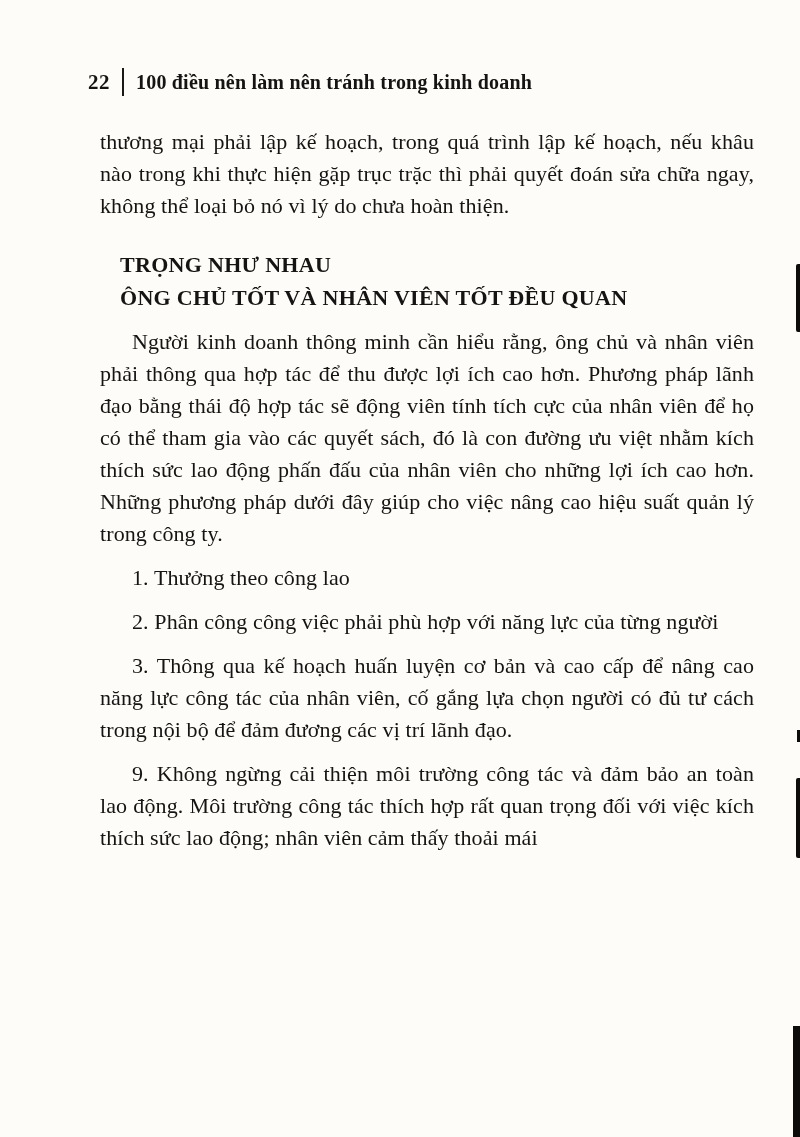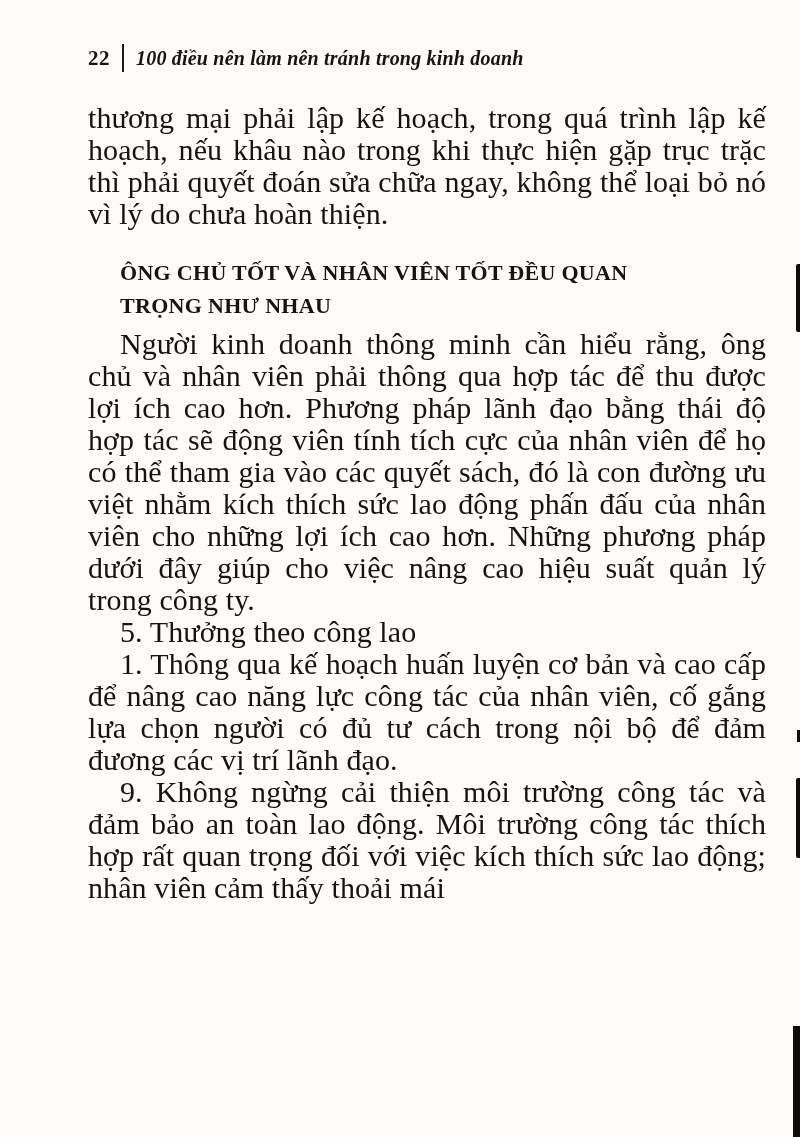--- a/index.html
+++ b/index.html
@@ -13,48 +13,47 @@
     position: relative;
     overflow: hidden;
     font-family: "Liberation Serif", "DejaVu Serif", serif;
     color: #161412;
   }
   .page {
     position: relative;
     width: 800px;
     height: 1091px;
     box-sizing: border-box;
-    padding: 44px 34px 0 88px;
+    padding: 68px 34px 0 88px;
   }
   .page-header {
     display: flex;
     align-items: center;
     gap: 12px;
     margin-bottom: 30px;
   }
   .page-num {
     font-size: 21px;
     font-weight: bold;
     letter-spacing: 0.5px;
   }
   .header-divider {
     width: 2px;
     height: 28px;
     background: #1a1816;
     display: inline-block;
   }
   .book-title {
     font-size: 20px;
-    font-style: italic;
     font-weight: bold;
     letter-spacing: 0.2px;
   }
   .body-text p {
-    margin: 0;
-    font-size: 30px;
+    margin: 12px;
+    font-size: 22px;
     line-height: 32px;
     text-align: justify;
     letter-spacing: 0.1px;
   }
   .body-text p.indent {
     text-indent: 32px;
   }
   .body-text p.noindent {
     text-indent: 0;
   }
@@ -87,32 +86,33 @@
     <span class="page-num">22</span>
     <span class="header-divider"></span>
     <span class="book-title">100 điều nên làm nên tránh trong kinh doanh</span>
   </header>
 
   <main class="body-text">
 
     <p class="noindent">thương mại phải lập kế hoạch, trong quá trình lập kế hoạch, nếu khâu nào trong khi thực hiện gặp trục trặc thì phải quyết đoán sửa chữa ngay, không thể loại bỏ nó vì lý do chưa hoàn thiện.</p>
 
     <h2 class="section-heading">
+      <span>TRỌNG NHƯ NHAU</span>
       <span>ÔNG CHỦ TỐT VÀ NHÂN VIÊN TỐT ĐỀU QUAN</span>
-      <span>TRỌNG NHƯ NHAU</span>
     </h2>
 
     <p class="indent">Người kinh doanh thông minh cần hiểu rằng, ông chủ và nhân viên phải thông qua hợp tác để thu được lợi ích cao hơn. Phương pháp lãnh đạo bằng thái độ hợp tác sẽ động viên tính tích cực của nhân viên để họ có thể tham gia vào các quyết sách, đó là con đường ưu việt nhằm kích thích sức lao động phấn đấu của nhân viên cho những lợi ích cao hơn. Những phương pháp dưới đây giúp cho việc nâng cao hiệu suất quản lý trong công ty.</p>
 
-    <p class="indent">5. Thưởng theo công lao</p>
+    <p class="indent">1. Thưởng theo công lao</p>
 
 
+    <p class="indent">2. Phân công công việc phải phù hợp với năng lực của từng người</p>
 
 
-    <p class="indent">1. Thông qua kế hoạch huấn luyện cơ bản và cao cấp để nâng cao năng lực công tác của nhân viên, cố gắng lựa chọn người có đủ tư cách trong nội bộ để đảm đương các vị trí lãnh đạo.</p>
+    <p class="indent">3. Thông qua kế hoạch huấn luyện cơ bản và cao cấp để nâng cao năng lực công tác của nhân viên, cố gắng lựa chọn người có đủ tư cách trong nội bộ để đảm đương các vị trí lãnh đạo.</p>
 
     <p class="indent">9. Không ngừng cải thiện môi trường công tác và đảm bảo an toàn lao động. Môi trường công tác thích hợp rất quan trọng đối với việc kích thích sức lao động; nhân viên cảm thấy thoải mái</p>
 
   </main>
 
   <div class="scan-artifact artifact-1"></div>
   <div class="scan-artifact artifact-2"></div>
   <div class="scan-artifact artifact-3"></div>
   <div class="scan-artifact artifact-4"></div>
 

